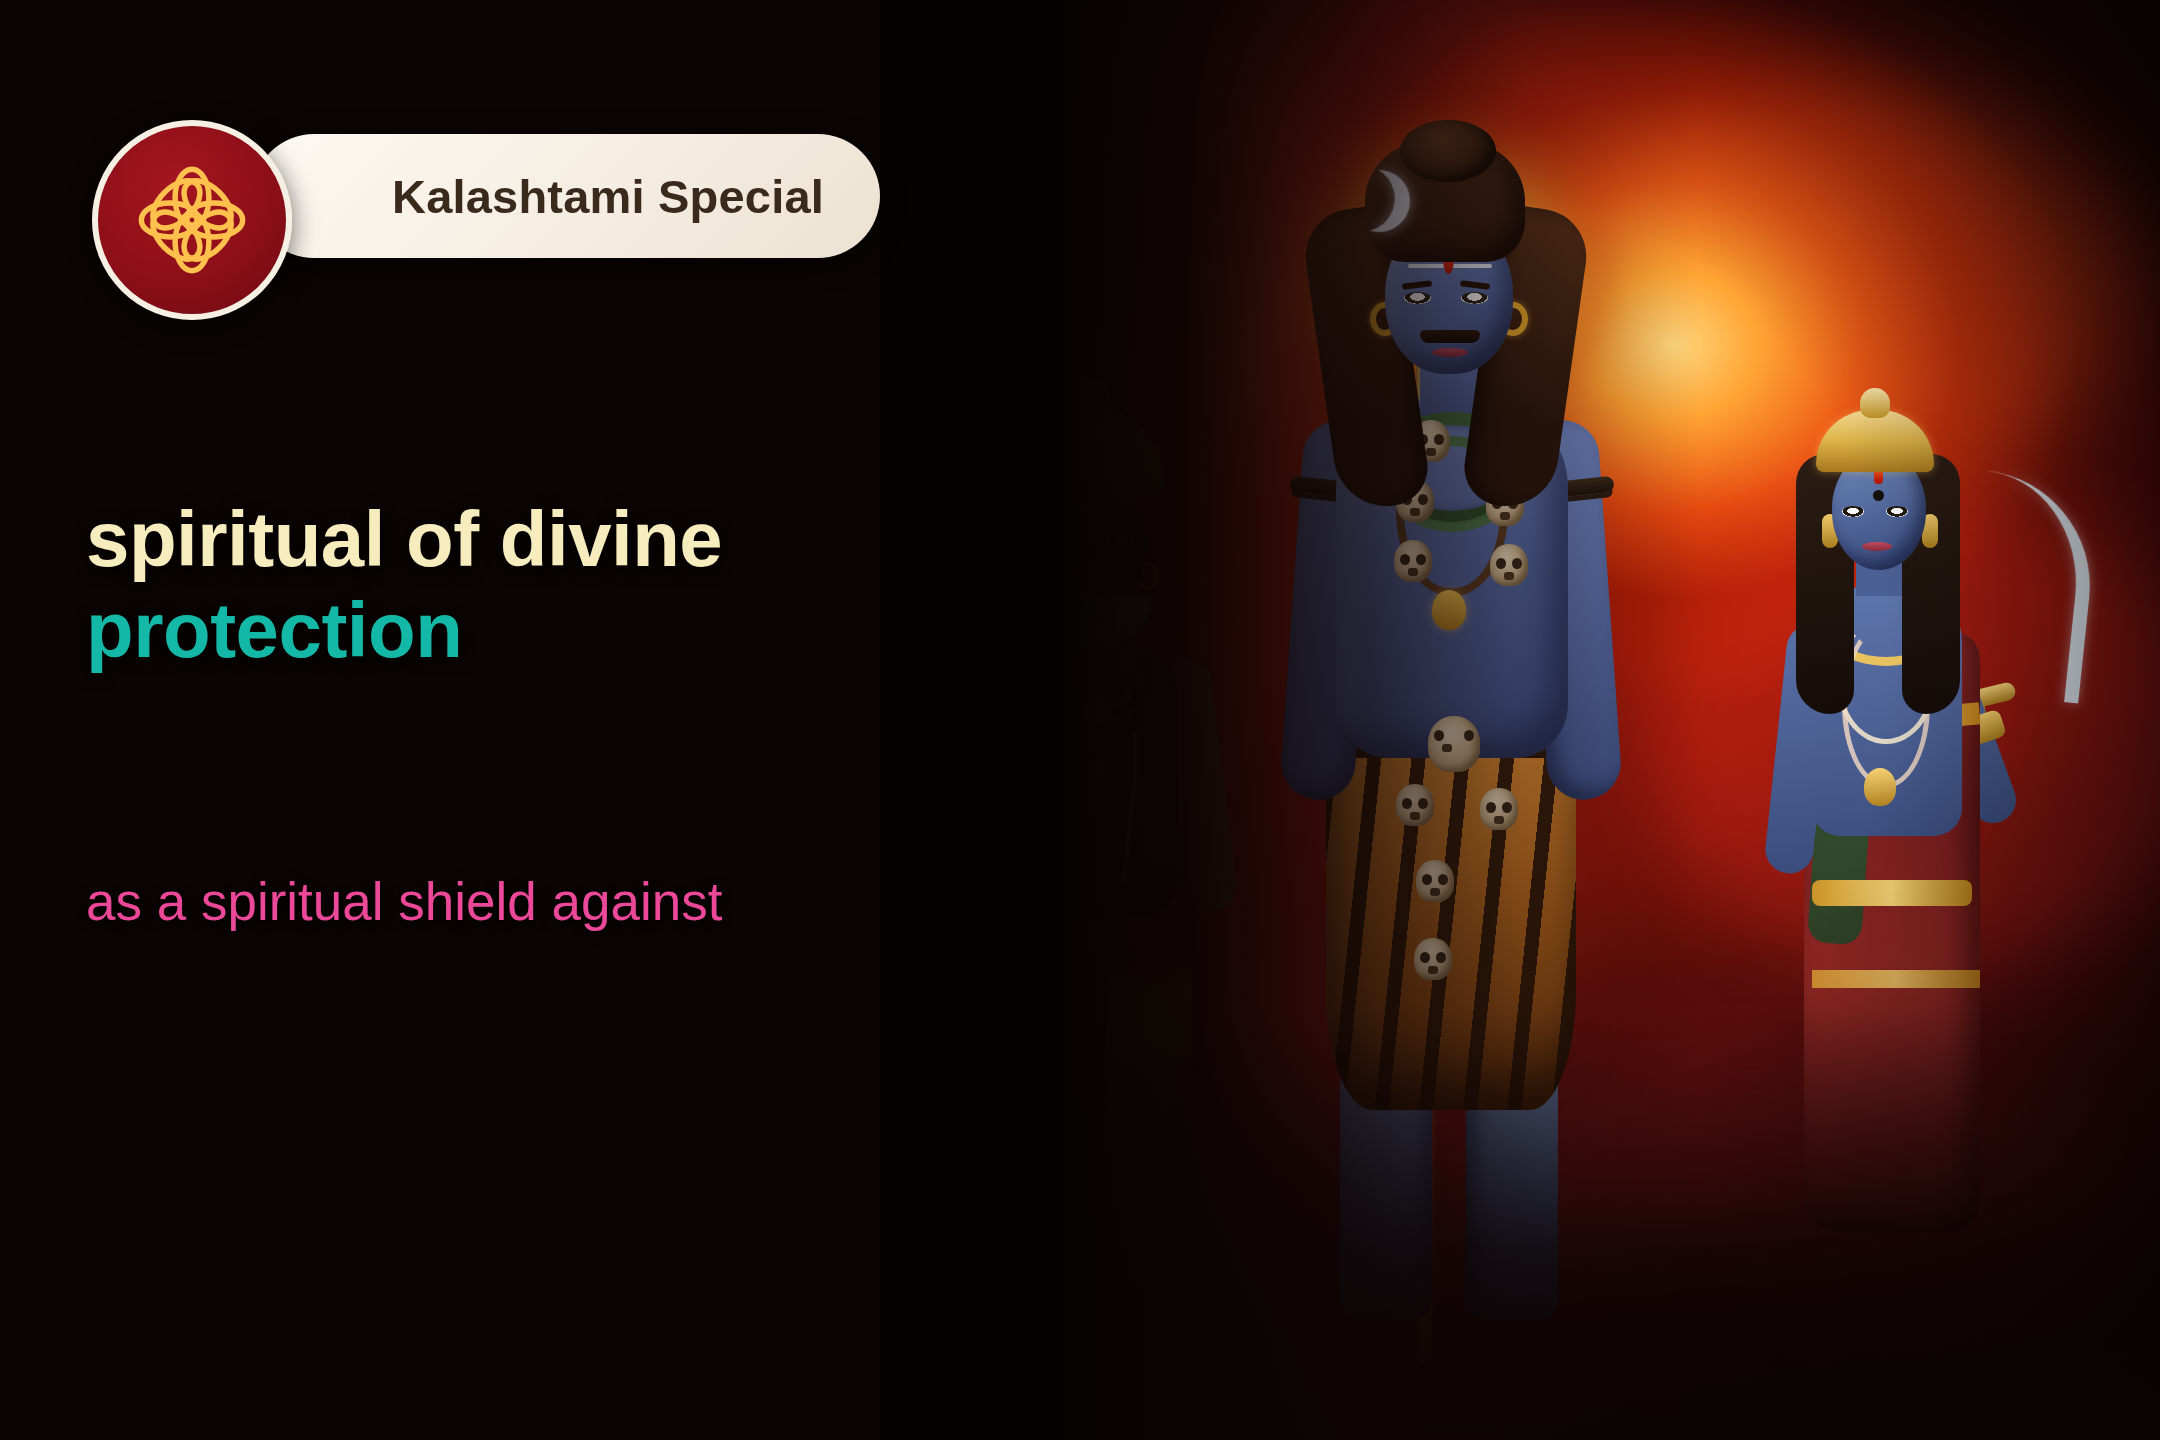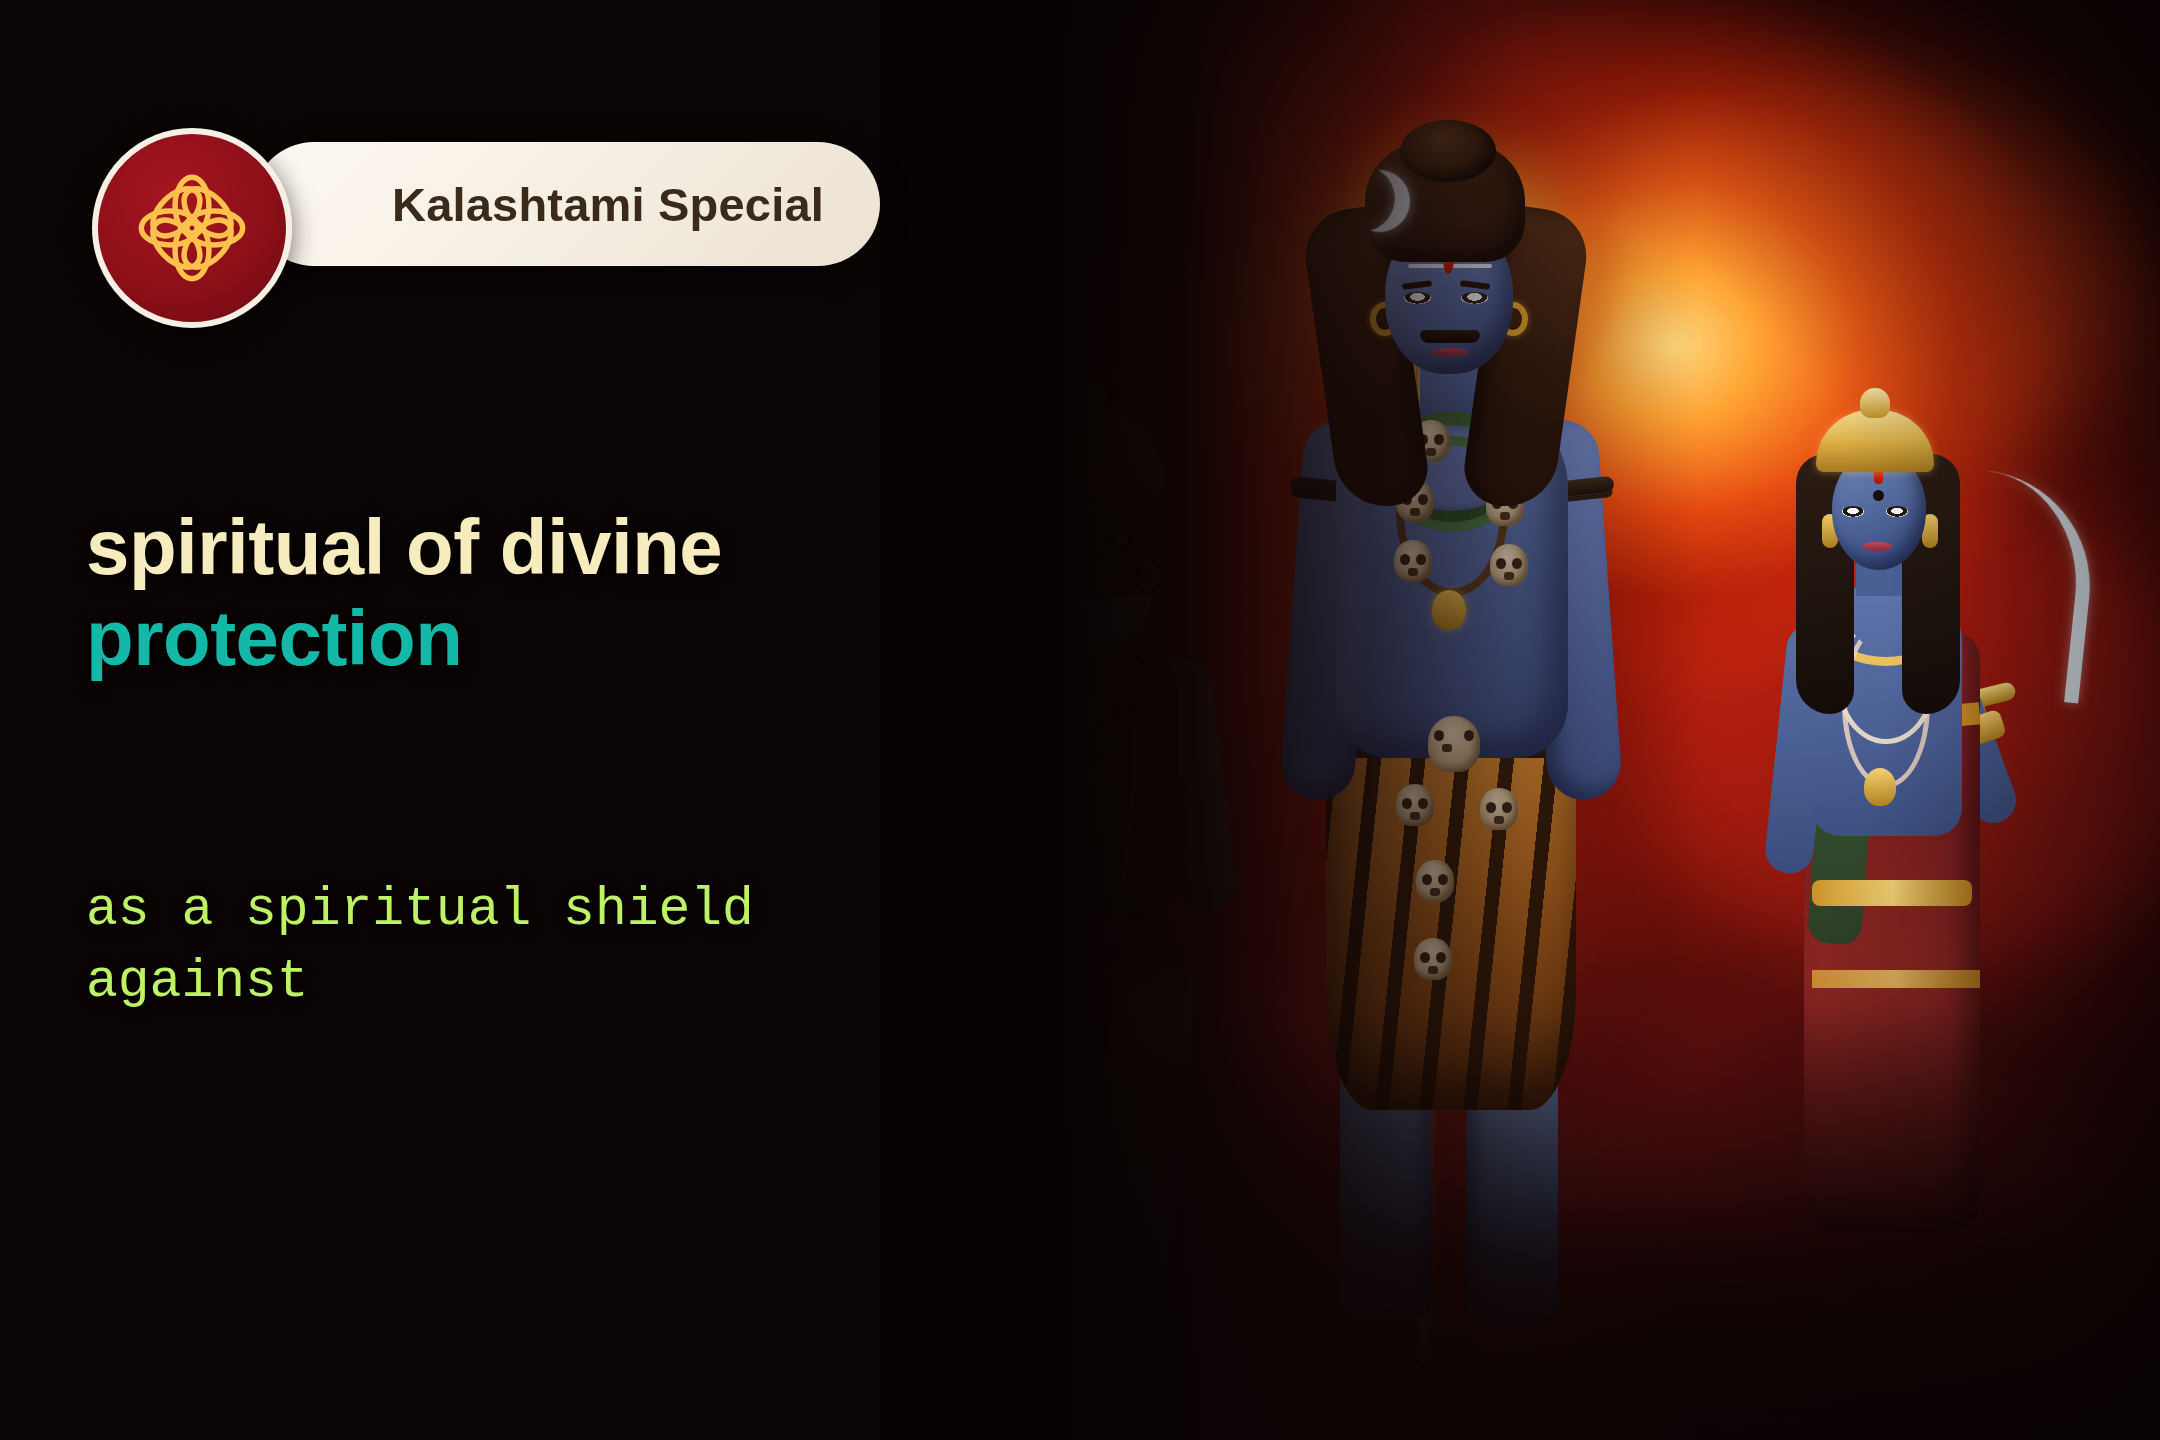--- a/index.html
+++ b/index.html
@@ -282,21 +282,21 @@
     background:linear-gradient(180deg,#f2d27a,#a97c1c); transform:rotate(-14deg); }
   .sw-grip { position:absolute; left:26px; top:226px; width:16px; height:54px; border-radius:6px;
     background:linear-gradient(180deg,#c79a2e,#7d5a12); transform:rotate(-14deg); }
 
   
   .ground { position:absolute; left:0; right:0; bottom:0; height:320px;
     background:radial-gradient(ellipse 70% 100% at 50% 110%, rgba(120,26,12,.55) 0%, rgba(40,8,6,.5) 45%, rgba(8,2,2,0) 80%);
     filter:blur(14px); }
 
   
-  .panel { position:absolute; left:0; top:12px; width:1060px; height:1060px; z-index:6; }
+  .panel { position:absolute; left:0; top:4px; width:1060px; height:1060px; z-index:6; }
 
   
   .badge-wrap { position:absolute; left:92px; top:116px; height:152px; display:flex; align-items:center; }
   .badge-pill { position:absolute; left:160px; top:14px; height:124px; padding:0 56px 0 140px;
     display:flex; align-items:center; border-radius:62px;
     background:linear-gradient(135deg,#fdf9f2 0%,#f4ece0 60%,#ece2d2 100%);
     box-shadow:0 6px 26px rgba(0,0,0,.5); }
   .badge-text { font-size:47px; font-weight:700; color:#3a2a1c; letter-spacing:.2px; white-space:nowrap;
     font-family:"Liberation Sans", sans-serif; }
   .badge-logo { position:absolute; left:0; top:0; width:200px; height:200px; border-radius:50%;
@@ -306,22 +306,22 @@
   .badge-logo svg { width:130px; height:130px; display:block; }
 
   
   .headline { position:absolute; left:86px; top:490px; width:920px;
     font-size:78px; line-height:1.17; font-weight:700; letter-spacing:-.5px;
     color:#f7ecbe; text-shadow:0 3px 16px rgba(0,0,0,.85); }
   .headline .l3 { color:#14b8a6; }
 
   
   .subhead { position:absolute; left:86px; top:862px; width:900px;
-    font-size:53px; line-height:1.36; font-weight:400; color:#bef264;
-    text-shadow:0 2px 12px rgba(0,0,0,.8);font-family:Liberation Mono, monospace; }
+    font-size:53px; line-height:1.36; font-weight:400; color:#ec4899;
+    text-shadow:0 2px 12px rgba(0,0,0,.8); }
 
   
   .swipe { position:absolute; left:88px; top:1184px; width:352px; height:120px;
     border:4px solid #ffffff; border-radius:60px; display:flex; align-items:center;
     padding-left:50px; gap:44px; background:rgba(0,0,0,.2); }
   .swipe-label { font-size:46px; font-weight:700; letter-spacing:2.5px; color:#fff; }
   .swipe-arrow { width:74px; height:74px; border-radius:50%; background:#fff;
     display:flex; align-items:center; justify-content:center; flex:0 0 auto; }
   .swipe-arrow svg { width:40px; height:40px; }
 </style>

